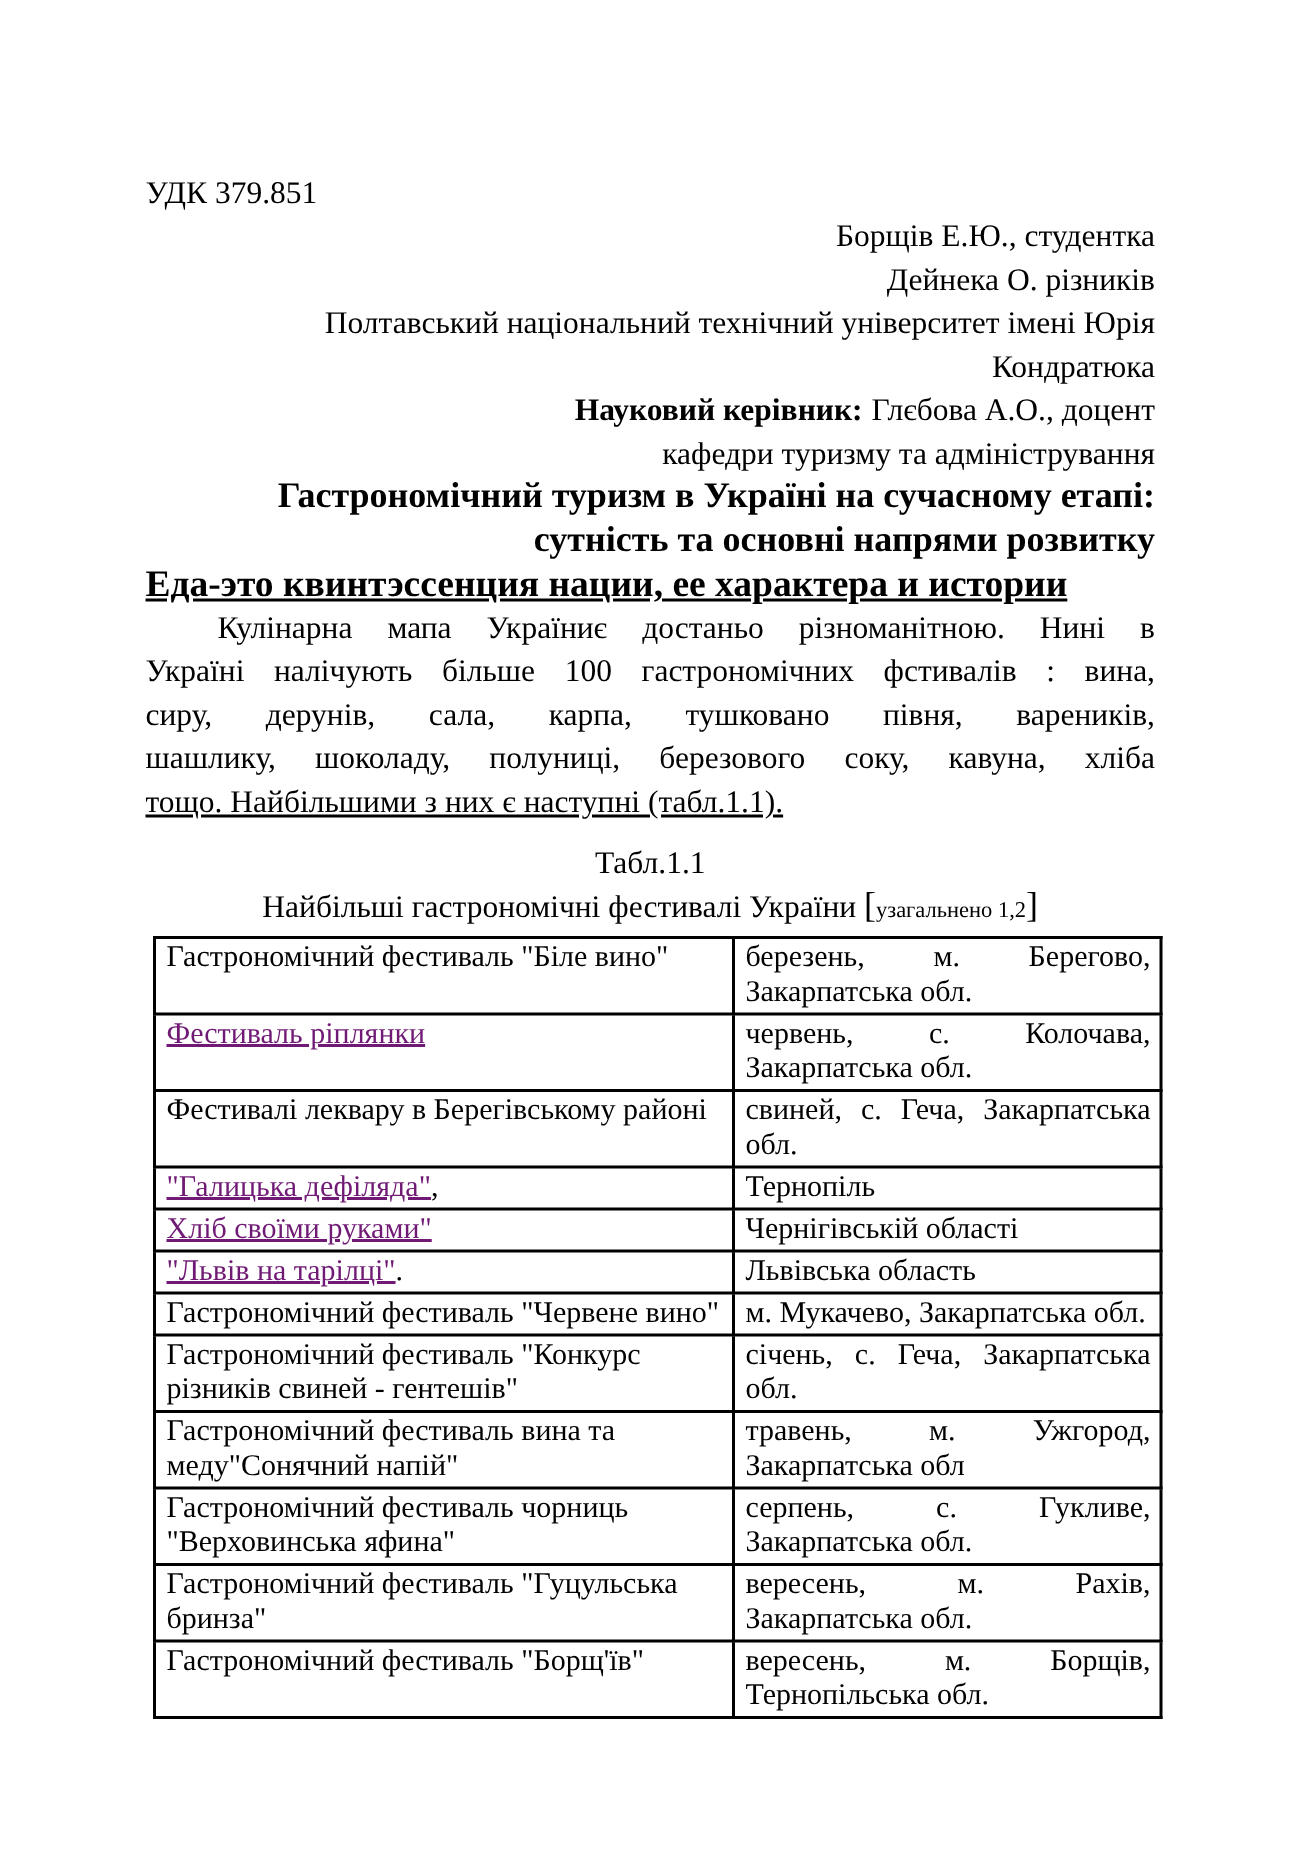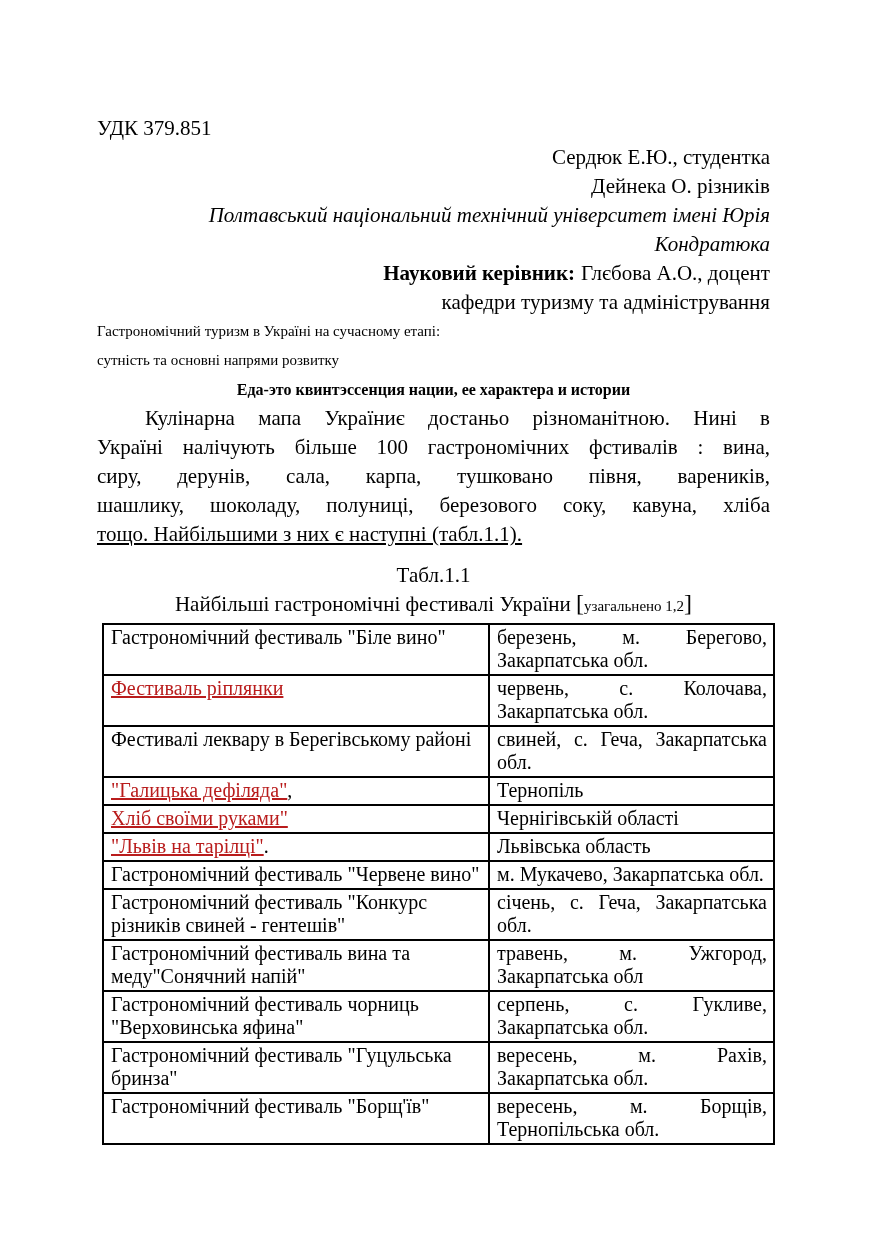--- a/index.html
+++ b/index.html
@@ -11,24 +11,24 @@
     box-sizing: border-box;
     padding: 114px 104px 0 97px;
     font-family: "Liberation Serif", "DejaVu Serif", serif;
     font-size: 21px;
     line-height: 29px;
     color: #000000;
     overflow: hidden;
   }
   .udc { text-align: left; }
   .r { text-align: right; }
-  .italic { font-style: italic; }
+  .italic { }
   .sup-label { font-weight: bold; margin-right: 6px; }
-  .title-line { text-align: left; font-weight: normal; font-size: 15px; }
-  .epigraph { text-align: center; font-weight: bold; font-size: 16px; }
+  .title-line { text-align: right; font-weight: bold; font-size: 24px; }
+  .epigraph { text-align: left; font-weight: bold; font-size: 25px; text-decoration: underline; }
   .para-line {
     text-align: justify;
     text-align-last: justify;
     white-space: normal;
   }
   .para-line.first { text-indent: 48px; }
   .para-line.last { text-align-last: left; text-decoration: underline; }
   .tab-ref { text-align: center; margin-top: 12px; }
   .caption { text-align: center; }
   .caption .bracket { font-size: 24px; line-height: 0; }
@@ -44,30 +44,30 @@
   }
   table.fest td {
     border: 2px solid #000000;
     vertical-align: top;
     padding: 1px 6px 2px 7px;
     overflow: hidden;
   }
   td.c1 { width: 371px; text-align: left; }
   td.c1.jy { text-align: justify; }
   td.c2 { width: 270px; text-align: justify; }
-  a.fest-link { color: #b91c1c; text-decoration: underline; cursor: pointer; }
+  a.fest-link { color: #701a75; text-decoration: underline; cursor: pointer; }
 </style>
 </head>
 <body>
 
 <div class="page">
 
   <div class="udc">УДК 379.851</div>
 
-  <div class="r">Сердюк Е.Ю., студентка</div>
+  <div class="r">Борщів Е.Ю., студентка</div>
   <div class="r">Дейнека О. різників</div>
   <div class="r italic">Полтавський національний технічний університет імені Юрія</div>
   <div class="r italic">Кондратюка</div>
   <div class="r"><span class="sup-label">Науковий керівник:</span><span>Глєбова А.О., доцент</span></div>
   <div class="r">кафедри туризму та адміністрування</div>
 
   <div class="title-line">Гастрономічний туризм в Україні на сучасному етапі:</div>
   <div class="title-line">сутність та основні напрями розвитку</div>
 
   <div class="epigraph">Еда-это квинтэссенция нации, ее характера и истории</div>

